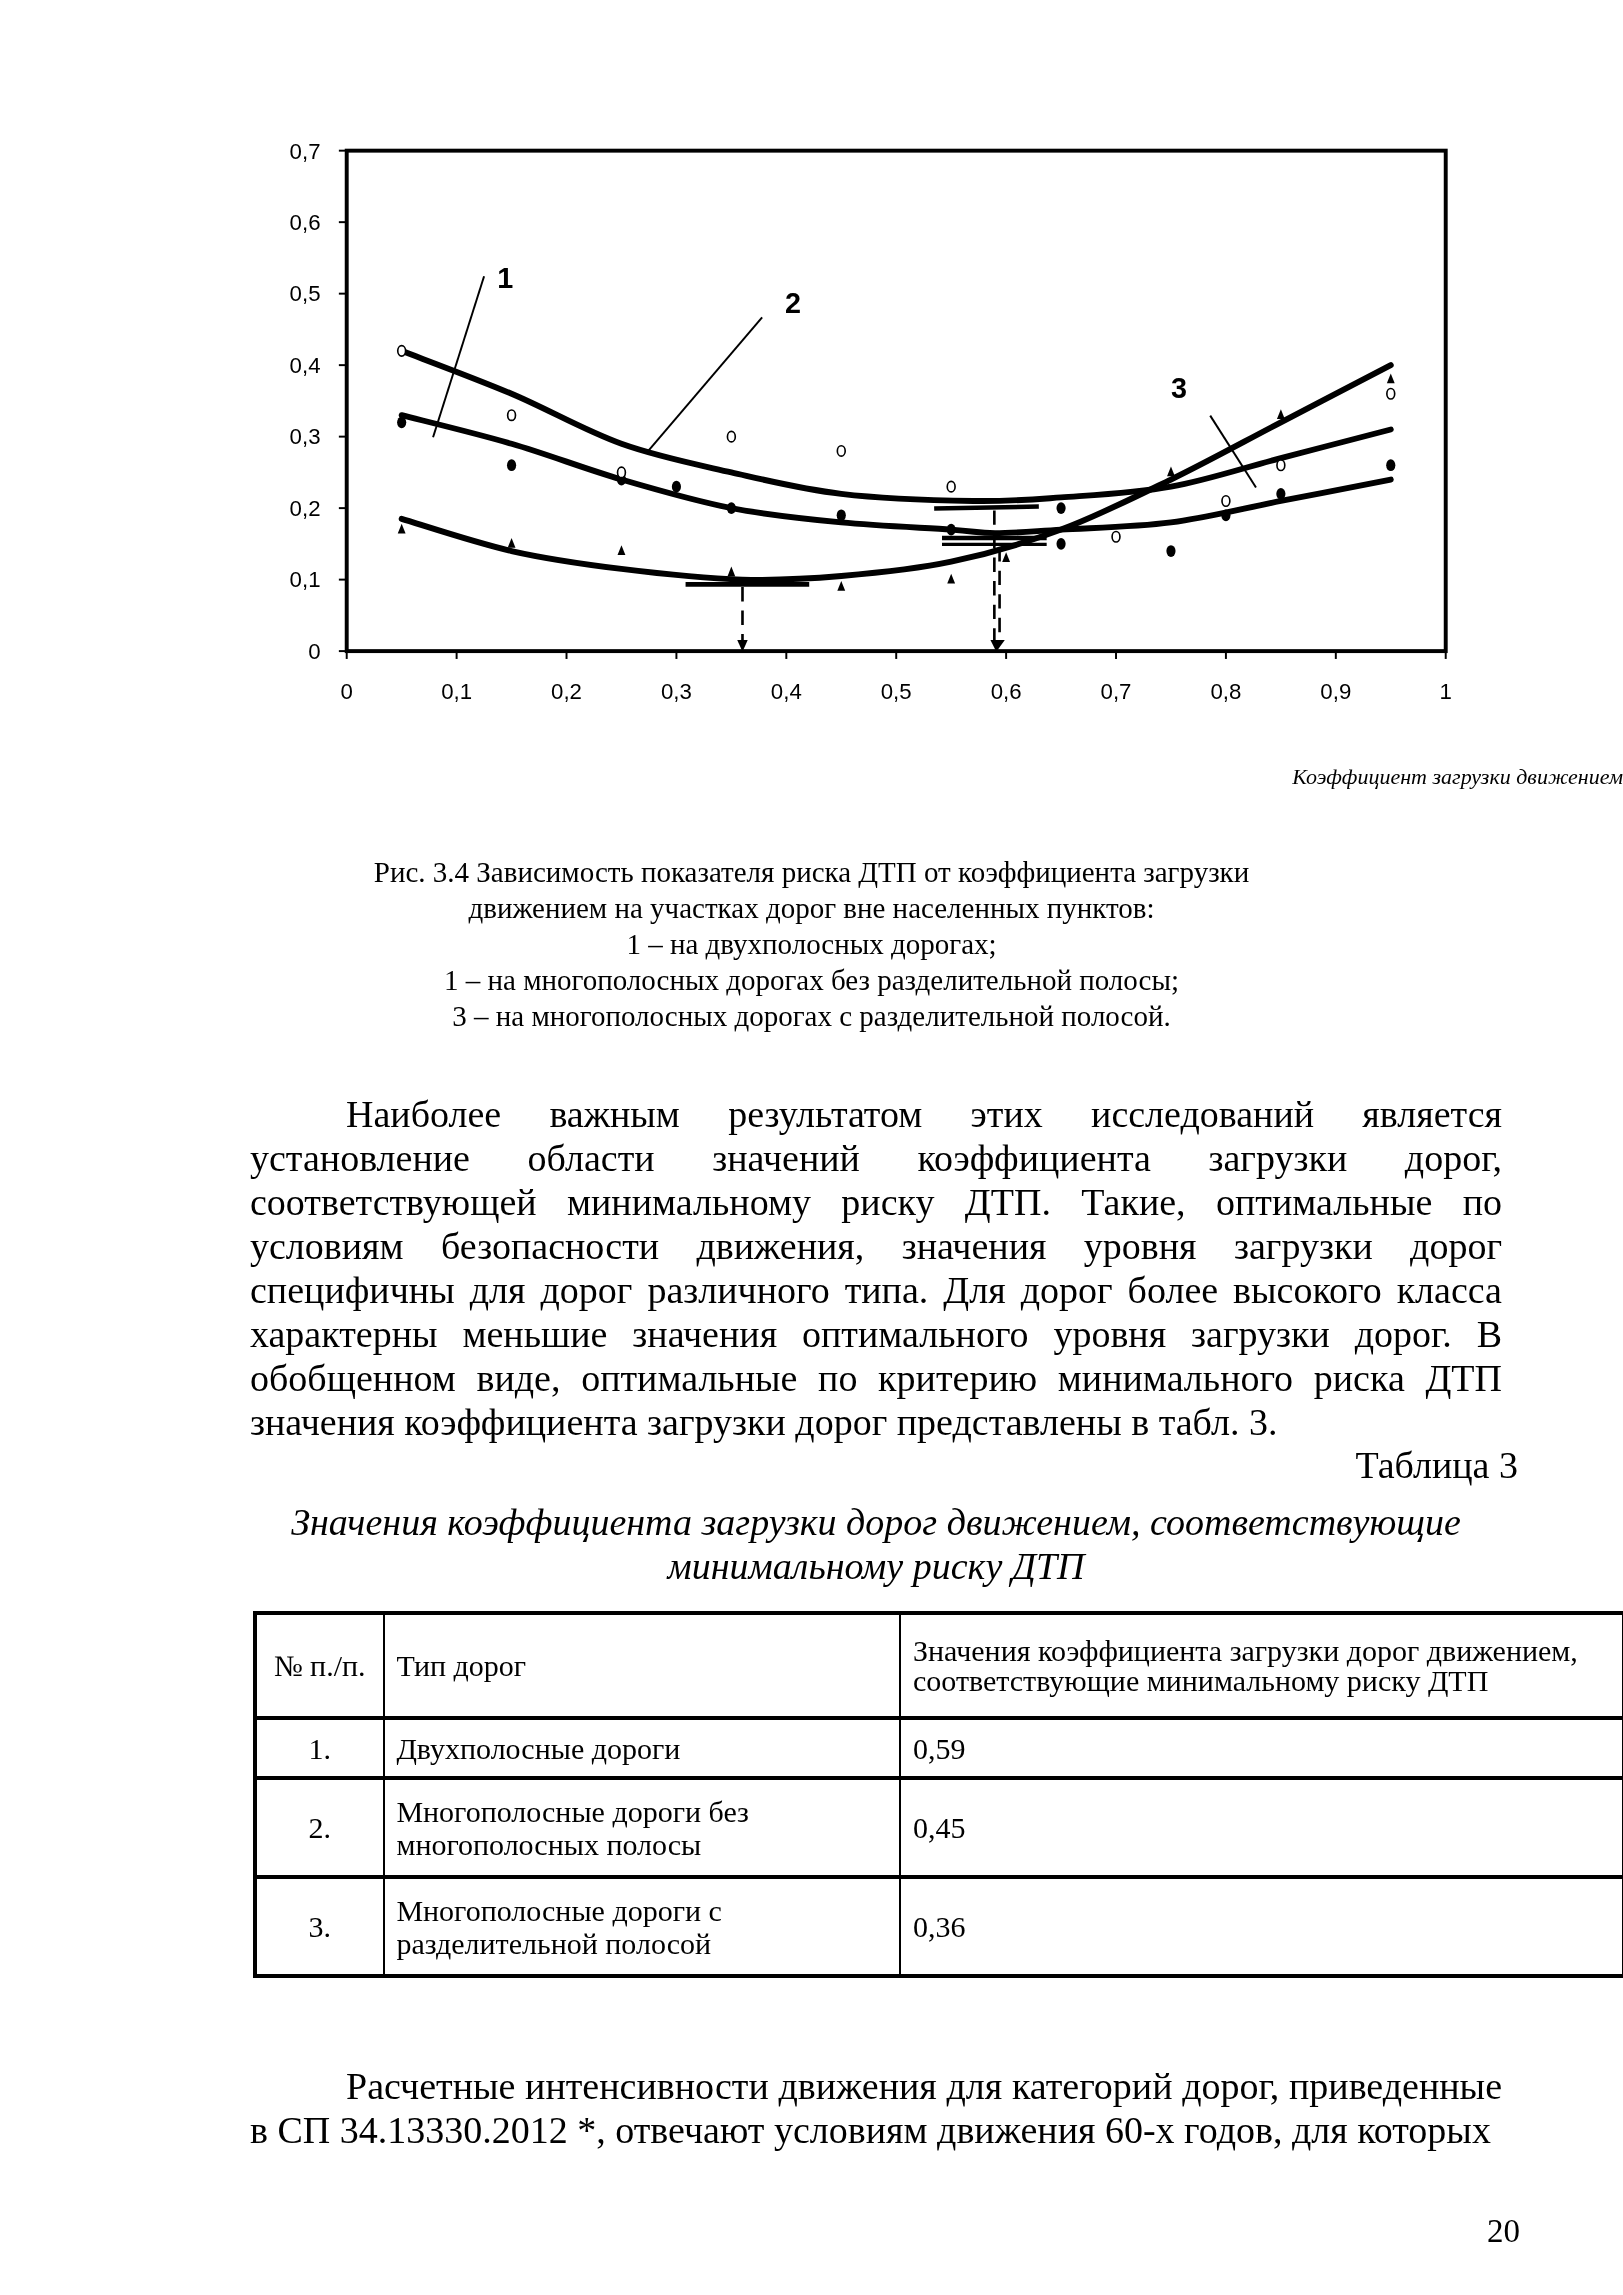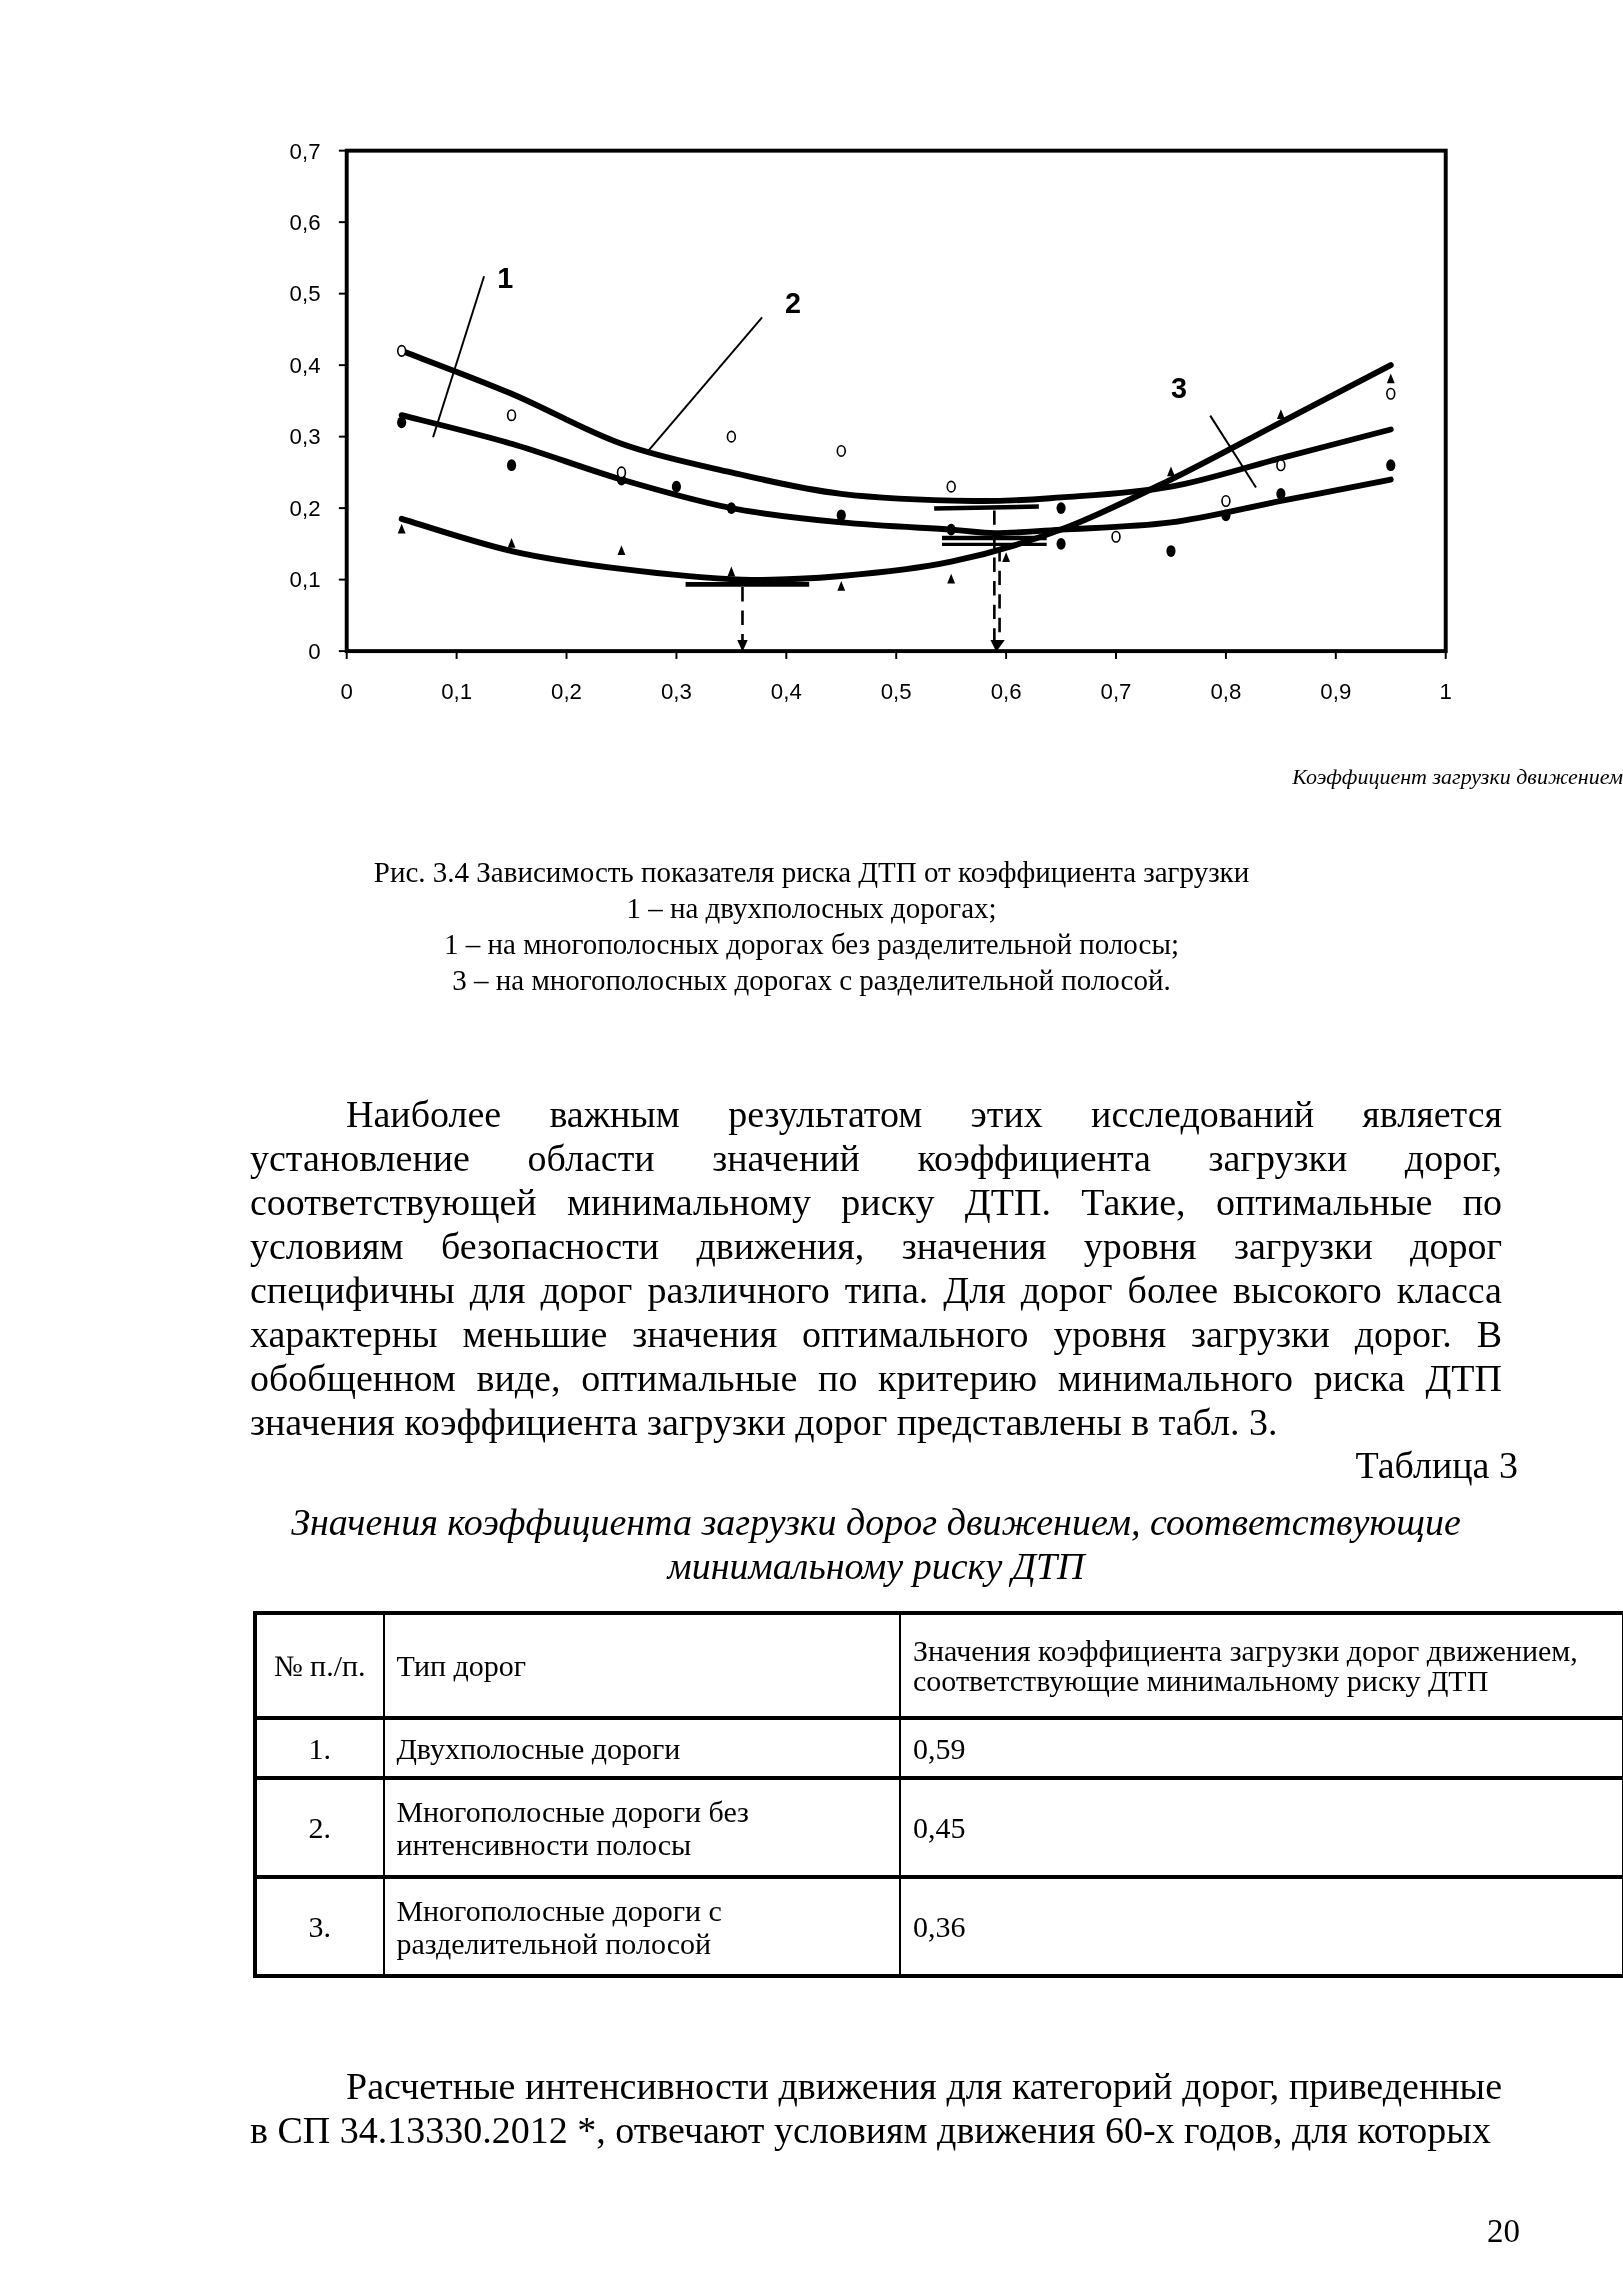--- a/index.html
+++ b/index.html
@@ -137,20 +137,21 @@
     <text x="1200" y="478" font-family="Liberation Sans, sans-serif" font-size="44" font-weight="bold">2</text>
     <line x1="1850" y1="635" x2="1920" y2="745" stroke="#000" stroke-width="3"></line>
     <text x="1790" y="608" font-family="Liberation Sans, sans-serif" font-size="44" font-weight="bold">3</text>
   </g>
 </svg>
 
 <div class="abs xtitle">Коэффициент загрузки движением</div>
 
 <div class="abs caption">
   <div>Рис. 3.4 Зависимость показателя риска ДТП от коэффициента загрузки</div>
+  <div>движением на участках дорог вне населенных пунктов:</div>
   <div>1 – на двухполосных дорогах;</div>
   <div>1 – на многополосных дорогах без разделительной полосы;</div>
   <div>3 – на  многополосных дорогах с разделительной полосой.</div>
 </div>
 
 <div class="abs para p1">
   <p>Наиболее важным результатом этих исследований является установление области значений коэффициента загрузки дорог, соответствующей минимальному риску ДТП. Такие, оптимальные по условиям безопасности движения, значения уровня загрузки дорог специфичны для дорог различного типа. Для дорог более высокого класса характерны меньшие значения оптимального уровня загрузки дорог. В обобщенном виде, оптимальные по критерию минимального риска ДТП значения коэффициента загрузки дорог представлены в табл. 3.</p>
 </div>
 
 <div class="abs tabno">Таблица 3</div>
@@ -167,21 +168,21 @@
     <td class="type">Тип дорог</td>
     <td style="line-height:30px;">Значения коэффициента загрузки дорог движением, соответствующие минимальному риску ДТП</td>
   </tr>
   <tr class="r1" style="height:60px;">
     <td class="num">1.</td>
     <td class="type">Двухполосные дороги</td>
     <td>0,59</td>
   </tr>
   <tr class="r2" style="height:99px;">
     <td class="num">2.</td>
-    <td class="type">Многополосные дороги без интенсивности полосы</td>
+    <td class="type">Многополосные дороги без многополосных полосы</td>
     <td>0,45</td>
   </tr>
   <tr style="height:99px;">
     <td class="num">3.</td>
     <td class="type">Многополосные дороги с разделительной полосой</td>
     <td>0,36</td>
   </tr>
 </tbody>
   </table>
 

